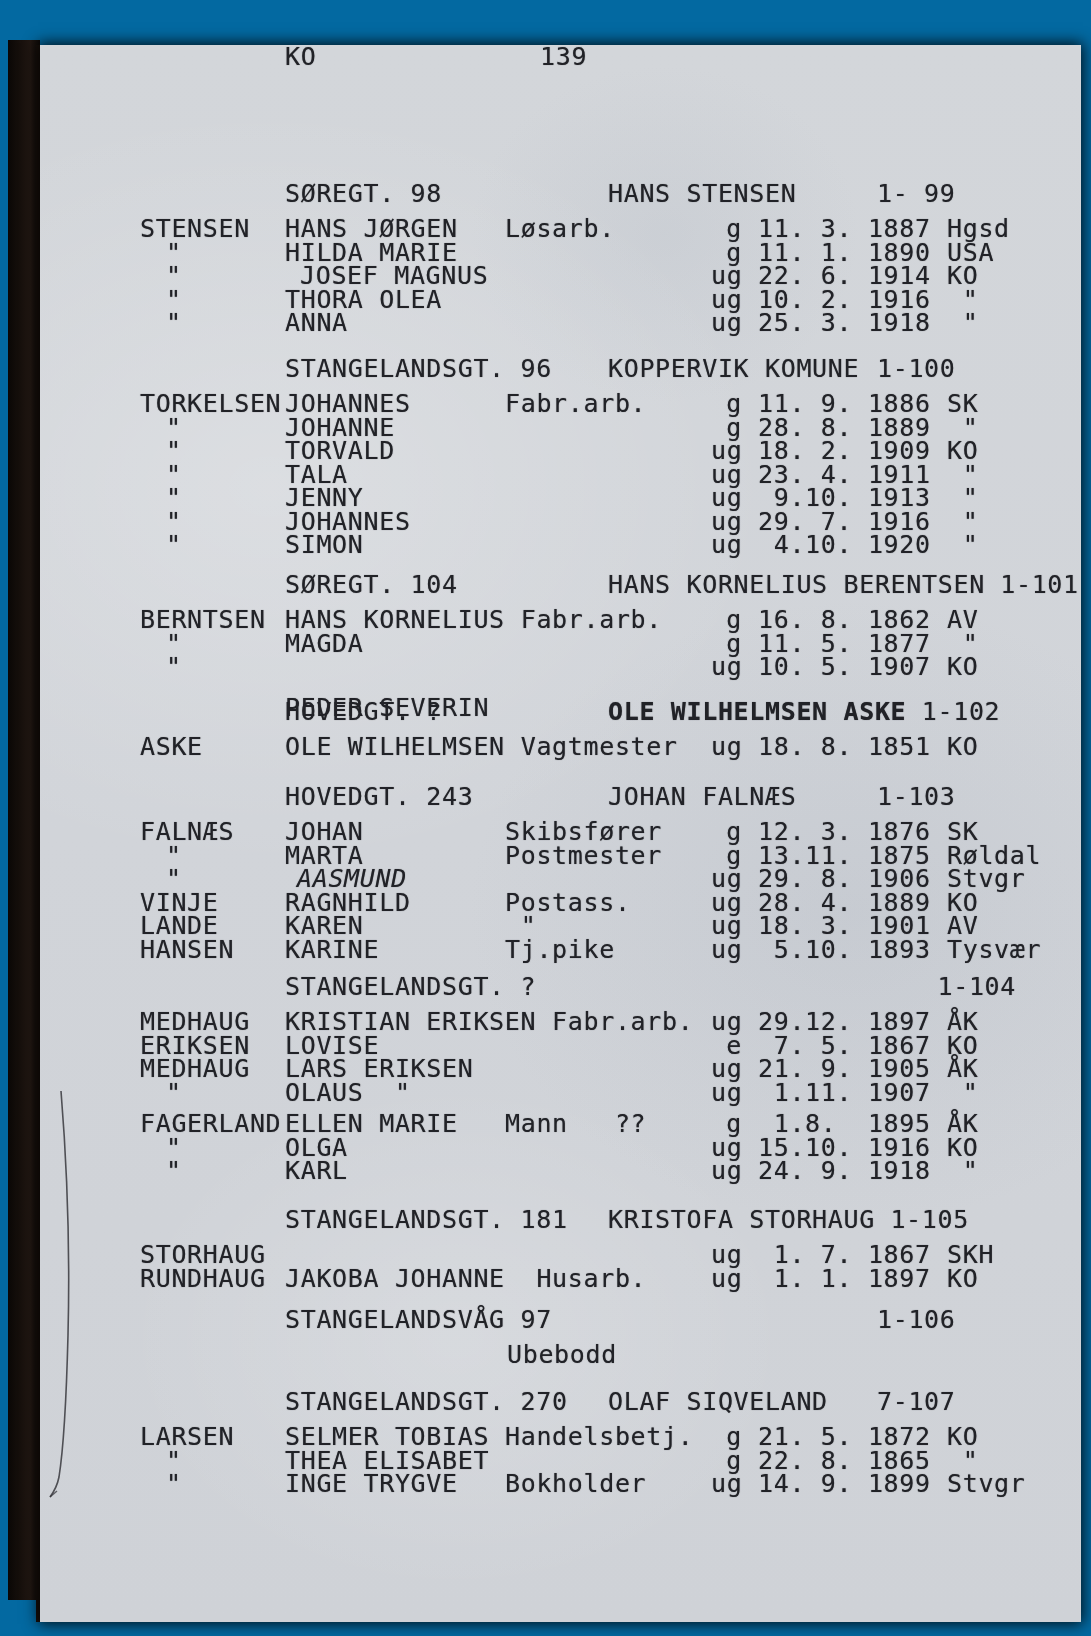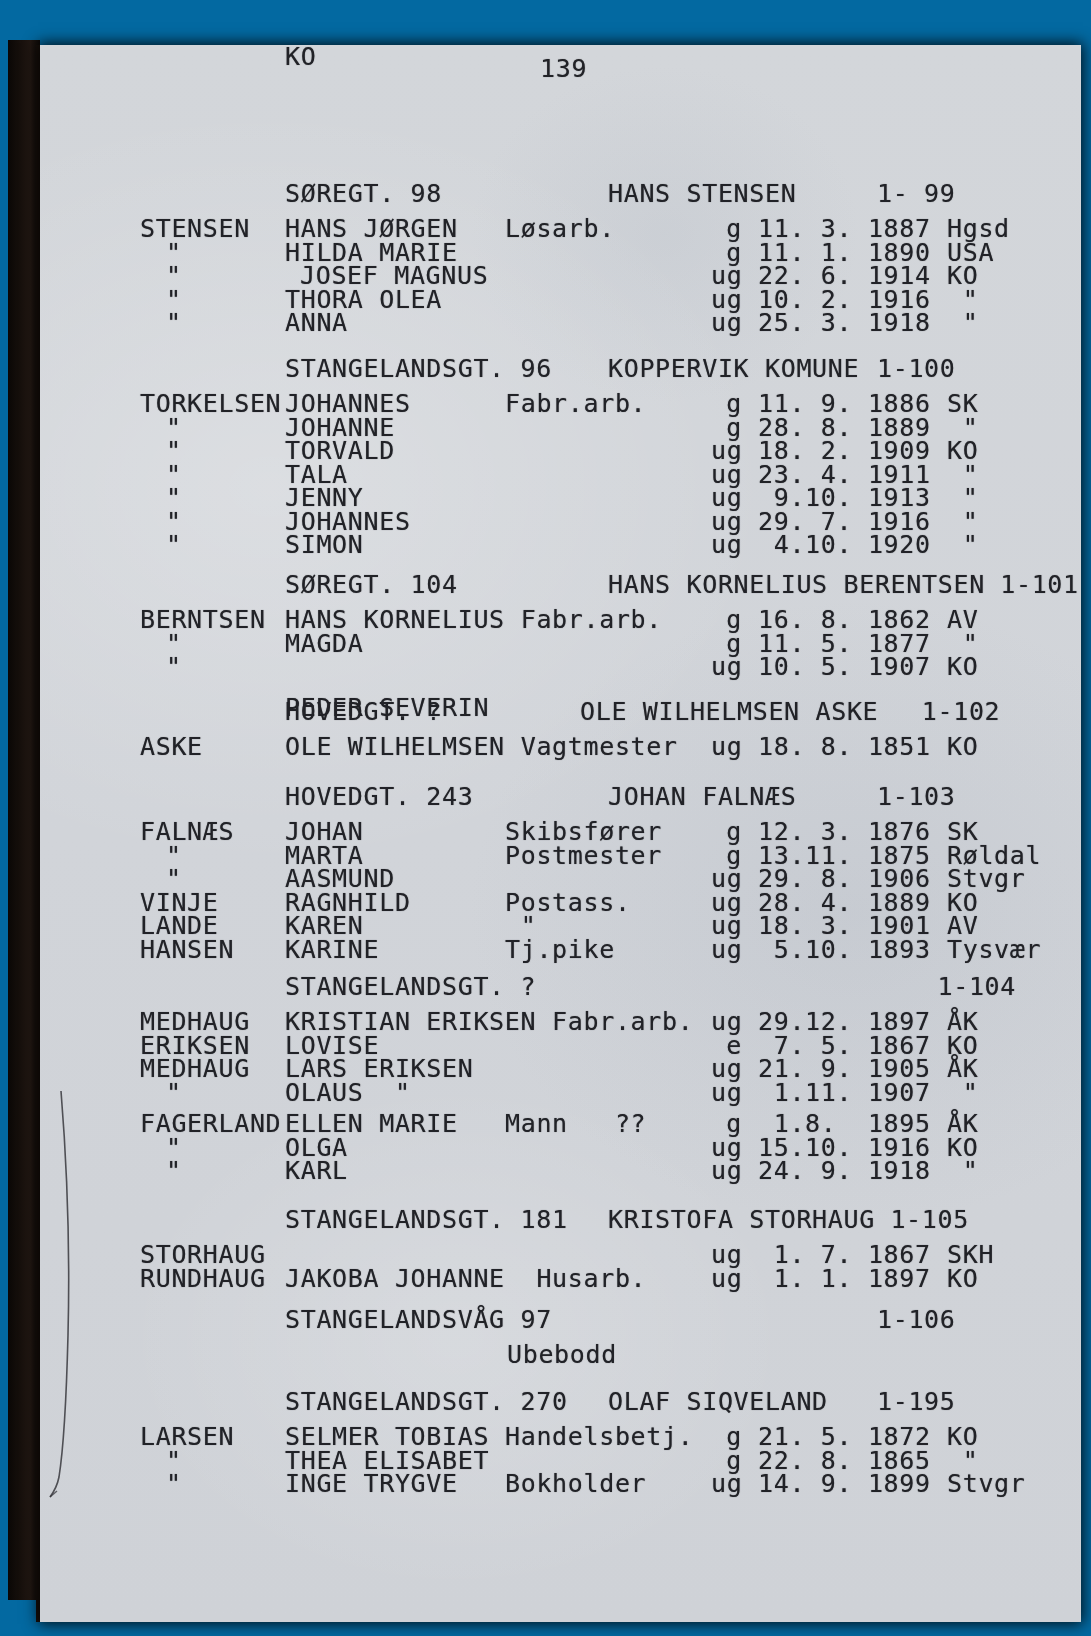--- a/index.html
+++ b/index.html
@@ -37,21 +37,21 @@
   .crease{position:absolute;left:0;top:1040px;pointer-events:none;}
 </style>
 </head>
 <body>
 
 <div class="frame">
   <div class="paper">
 
     <div class="line">
       <span class="cell" style="left:245px;top:0">KO</span>
-      <span class="cell" style="left:500px;top:12px">139</span>
+      <span class="cell" style="left:500px;top:0">139</span>
     </div>
 
     <div id="sections">
         <div>
           <div class="line" style="top: 137px;"><span class="cell" style="left: 245px;">SØREGT. 98</span><span class="cell" style="left: 568px;">HANS STENSEN</span><span class="cell" style="left: 837px;">1- 99</span></div>
           <div class="line" style="top: 172px;"><span class="cell" style="left: 100px;">STENSEN</span><span class="cell" style="left: 245px;">HANS JØRGEN</span><span class="cell" style="left: 465px;">Løsarb.</span><span class="cell status" style="left: 671px; width: 31px; text-align: right;">g</span><span class="cell" style="left: 718px;">11. 3. 1887</span><span class="cell" style="left: 907px;">Hgsd</span></div>
           <div class="line" style="top: 195.5px;"><span class="cell" style="left: 126px;">"</span><span class="cell" style="left: 245px;">HILDA MARIE</span><span class="cell status" style="left: 671px; width: 31px; text-align: right;">g</span><span class="cell" style="left: 718px;">11. 1. 1890</span><span class="cell" style="left: 907px;">USA</span></div>
           <div class="line" style="top: 219px;"><span class="cell" style="left: 126px;">"</span><span class="cell" style="left: 260px;">JOSEF MAGNUS</span><span class="cell status" style="left: 671px; width: 31px; text-align: right;">ug</span><span class="cell" style="left: 718px;">22. 6. 1914</span><span class="cell" style="left: 907px;">KO</span></div>
           <div class="line" style="top: 242.5px;"><span class="cell" style="left: 126px;">"</span><span class="cell" style="left: 245px;">THORA OLEA</span><span class="cell status" style="left: 671px; width: 31px; text-align: right;">ug</span><span class="cell" style="left: 718px;">10. 2. 1916</span><span class="cell" style="left: 907px;"> "</span></div>
           <div class="line" style="top: 266px;"><span class="cell" style="left: 126px;">"</span><span class="cell" style="left: 245px;">ANNA</span><span class="cell status" style="left: 671px; width: 31px; text-align: right;">ug</span><span class="cell" style="left: 718px;">25. 3. 1918</span><span class="cell" style="left: 907px;"> "</span></div>
@@ -66,28 +66,28 @@
           <div class="line" style="top: 464.5px;"><span class="cell" style="left: 126px;">"</span><span class="cell" style="left: 245px;">JOHANNES</span><span class="cell status" style="left: 671px; width: 31px; text-align: right;">ug</span><span class="cell" style="left: 718px;">29. 7. 1916</span><span class="cell" style="left: 907px;"> "</span></div>
           <div class="line" style="top: 488px;"><span class="cell" style="left: 126px;">"</span><span class="cell" style="left: 245px;">SIMON</span><span class="cell status" style="left: 671px; width: 31px; text-align: right;">ug</span><span class="cell" style="left: 718px;"> 4.10. 1920</span><span class="cell" style="left: 907px;"> "</span></div>
         </div>
         <div>
           <div class="line" style="top: 528px;"><span class="cell" style="left: 245px;">SØREGT. 104</span><span class="cell" style="left: 568px;">HANS KORNELIUS BERENTSEN</span><span class="cell" style="left: 960.25px;">1-101</span></div>
           <div class="line" style="top: 563px;"><span class="cell" style="left: 100px;">BERNTSEN</span><span class="cell" style="left: 245px;">HANS KORNELIUS</span><span class="cell" style="left: 465px;"> Fabr.arb.</span><span class="cell status" style="left: 671px; width: 31px; text-align: right;">g</span><span class="cell" style="left: 718px;">16. 8. 1862</span><span class="cell" style="left: 907px;">AV</span></div>
           <div class="line" style="top: 586.5px;"><span class="cell" style="left: 126px;">"</span><span class="cell" style="left: 245px;">MAGDA</span><span class="cell status" style="left: 671px; width: 31px; text-align: right;">g</span><span class="cell" style="left: 718px;">11. 5. 1877</span><span class="cell" style="left: 907px;"> "</span></div>
           <div class="line" style="top: 610px;"><span class="cell" style="left: 126px;">"</span><span class="cell" style="left: 245px; margin-top: 41px;">PEDER SEVERIN</span><span class="cell status" style="left: 671px; width: 31px; text-align: right;">ug</span><span class="cell" style="left: 718px;">10. 5. 1907</span><span class="cell" style="left: 907px;">KO</span></div>
         </div>
         <div>
-          <div class="line" style="top: 655px;"><span class="cell" style="left: 245px;">HOVEDGT. ?</span><span class="cell" style="left: 540px;">OLE WILHELMSEN ASKE</span><span class="cell" style="left: 881.8px;">1-102</span></div>
+          <div class="line" style="top: 655px;"><span class="cell" style="left: 245px;">HOVEDGT. ?</span><span class="cell" style="left: 568px; font-weight: bold;">OLE WILHELMSEN ASKE</span><span class="cell" style="left: 881.8px;">1-102</span></div>
           <div class="line" style="top: 690px;"><span class="cell" style="left: 100px;">ASKE</span><span class="cell" style="left: 245px;">OLE WILHELMSEN</span><span class="cell" style="left: 465px;"> Vagtmester</span><span class="cell status" style="left: 671px; width: 31px; text-align: right;">ug</span><span class="cell" style="left: 718px;">18. 8. 1851</span><span class="cell" style="left: 907px;">KO</span></div>
         </div>
         <div>
           <div class="line" style="top: 740px;"><span class="cell" style="left: 245px;">HOVEDGT. 243</span><span class="cell" style="left: 568px;">JOHAN FALNÆS</span><span class="cell" style="left: 837px;">1-103</span></div>
           <div class="line" style="top: 775px;"><span class="cell" style="left: 100px;">FALNÆS</span><span class="cell" style="left: 245px;">JOHAN</span><span class="cell" style="left: 465px;">Skibsfører</span><span class="cell status" style="left: 671px; width: 31px; text-align: right;">g</span><span class="cell" style="left: 718px;">12. 3. 1876</span><span class="cell" style="left: 907px;">SK</span></div>
           <div class="line" style="top: 798.5px;"><span class="cell" style="left: 126px;">"</span><span class="cell" style="left: 245px;">MARTA</span><span class="cell" style="left: 465px;">Postmester</span><span class="cell status" style="left: 671px; width: 31px; text-align: right;">g</span><span class="cell" style="left: 718px;">13.11. 1875</span><span class="cell" style="left: 907px;">Røldal</span></div>
-          <div class="line" style="top: 822px;"><span class="cell" style="left: 126px;">"</span><span class="cell" style="left: 245px;">AASMUND</span><span class="cell status" style="left: 671px; width: 31px; text-align: right;">ug</span><span class="cell" style="left: 718px;">29. 8. 1906</span><span class="cell" style="left: 907px;">Stvgr</span></div>
+          <div class="line" style="top: 822px;"><span class="cell" style="left: 126px;">"</span><span class="cell" style="left: 257px; font-style: italic;">AASMUND</span><span class="cell status" style="left: 671px; width: 31px; text-align: right;">ug</span><span class="cell" style="left: 718px;">29. 8. 1906</span><span class="cell" style="left: 907px;">Stvgr</span></div>
           <div class="line" style="top: 845.5px;"><span class="cell" style="left: 100px;">VINJE</span><span class="cell" style="left: 245px;">RAGNHILD</span><span class="cell" style="left: 465px;">Postass.</span><span class="cell status" style="left: 671px; width: 31px; text-align: right;">ug</span><span class="cell" style="left: 718px;">28. 4. 1889</span><span class="cell" style="left: 907px;">KO</span></div>
           <div class="line" style="top: 869px;"><span class="cell" style="left: 100px;">LANDE</span><span class="cell" style="left: 245px;">KAREN</span><span class="cell" style="left: 465px;"> "</span><span class="cell status" style="left: 671px; width: 31px; text-align: right;">ug</span><span class="cell" style="left: 718px;">18. 3. 1901</span><span class="cell" style="left: 907px;">AV</span></div>
           <div class="line" style="top: 892.5px;"><span class="cell" style="left: 100px;">HANSEN</span><span class="cell" style="left: 245px;">KARINE</span><span class="cell" style="left: 465px;">Tj.pike</span><span class="cell status" style="left: 671px; width: 31px; text-align: right;">ug</span><span class="cell" style="left: 718px;"> 5.10. 1893</span><span class="cell" style="left: 907px;">Tysvær</span></div>
         </div>
         <div>
           <div class="line" style="top: 930px;"><span class="cell" style="left: 245px;">STANGELANDSGT. ?</span><span class="cell" style="left: 897.49px;">1-104</span></div>
           <div class="line" style="top: 965px;"><span class="cell" style="left: 100px;">MEDHAUG</span><span class="cell" style="left: 245px;">KRISTIAN ERIKSEN</span><span class="cell" style="left: 465px;">   Fabr.arb.</span><span class="cell status" style="left: 671px; width: 31px; text-align: right;">ug</span><span class="cell" style="left: 718px;">29.12. 1897</span><span class="cell" style="left: 907px;">ÅK</span></div>
           <div class="line" style="top: 988.5px;"><span class="cell" style="left: 100px;">ERIKSEN</span><span class="cell" style="left: 245px;">LOVISE</span><span class="cell status" style="left: 671px; width: 31px; text-align: right;">e</span><span class="cell" style="left: 718px;"> 7. 5. 1867</span><span class="cell" style="left: 907px;">KO</span></div>
           <div class="line" style="top: 1012px;"><span class="cell" style="left: 100px;">MEDHAUG</span><span class="cell" style="left: 245px;">LARS ERIKSEN</span><span class="cell status" style="left: 671px; width: 31px; text-align: right;">ug</span><span class="cell" style="left: 718px;">21. 9. 1905</span><span class="cell" style="left: 907px;">ÅK</span></div>
           <div class="line" style="top: 1035.5px;"><span class="cell" style="left: 126px;">"</span><span class="cell" style="left: 245px;">OLAUS  "</span><span class="cell status" style="left: 671px; width: 31px; text-align: right;">ug</span><span class="cell" style="left: 718px;"> 1.11. 1907</span><span class="cell" style="left: 907px;"> "</span></div>
@@ -98,21 +98,21 @@
         <div>
           <div class="line" style="top: 1163px;"><span class="cell" style="left: 245px;">STANGELANDSGT. 181</span><span class="cell" style="left: 568px;">KRISTOFA STORHAUG</span><span class="cell" style="left: 850.42px;">1-105</span></div>
           <div class="line" style="top: 1198px;"><span class="cell" style="left: 100px;">STORHAUG</span><span class="cell status" style="left: 671px; width: 31px; text-align: right;">ug</span><span class="cell" style="left: 718px;"> 1. 7. 1867</span><span class="cell" style="left: 907px;">SKH</span></div>
           <div class="line" style="top: 1221.5px;"><span class="cell" style="left: 100px;">RUNDHAUG</span><span class="cell" style="left: 245px;">JAKOBA JOHANNE</span><span class="cell" style="left: 465px;">  Husarb.</span><span class="cell status" style="left: 671px; width: 31px; text-align: right;">ug</span><span class="cell" style="left: 718px;"> 1. 1. 1897</span><span class="cell" style="left: 907px;">KO</span></div>
         </div>
         <div>
           <div class="line" style="top: 1263px; text-align: right;"><span class="cell" style="left: 245px;">STANGELANDSVÅG 97</span><span class="cell" style="left: 837px;">1-106</span></div>
           <div class="line" style="top: 1298px;"><span class="cell" style="left: 467px;">Ubebodd</span></div>
         </div>
         <div>
-          <div class="line" style="top: 1345px;"><span class="cell" style="left: 245px;">STANGELANDSGT. 270</span><span class="cell" style="left: 568px;">OLAF SIQVELAND</span><span class="cell" style="left: 837px;">1-195</span></div>
+          <div class="line" style="top: 1345px;"><span class="cell" style="left: 245px;">STANGELANDSGT. 270</span><span class="cell" style="left: 568px;">OLAF SIQVELAND</span><span class="cell" style="left: 837px;">7-107</span></div>
           <div class="line" style="top: 1380px;"><span class="cell" style="left: 100px;">LARSEN</span><span class="cell" style="left: 245px;">SELMER TOBIAS</span><span class="cell" style="left: 465px;">Handelsbetj.</span><span class="cell status" style="left: 671px; width: 31px; text-align: right;">g</span><span class="cell" style="left: 718px;">21. 5. 1872</span><span class="cell" style="left: 907px;">KO</span></div>
           <div class="line" style="top: 1403.5px;"><span class="cell" style="left: 126px;">"</span><span class="cell" style="left: 245px;">THEA ELISABET</span><span class="cell status" style="left: 671px; width: 31px; text-align: right;">g</span><span class="cell" style="left: 718px;">22. 8. 1865</span><span class="cell" style="left: 907px;"> "</span></div>
           <div class="line" style="top: 1427px;"><span class="cell" style="left: 126px;">"</span><span class="cell" style="left: 245px;">INGE TRYGVE</span><span class="cell" style="left: 465px;">Bokholder</span><span class="cell status" style="left: 671px; width: 31px; text-align: right;">ug</span><span class="cell" style="left: 718px;">14. 9. 1899</span><span class="cell" style="left: 907px;">Stvgr</span></div>
         </div>
       </div>
 
     <svg class="crease" width="60" height="420" viewBox="0 0 60 420">
       <path d="M21,6 C27,80 30,170 28,250 C26.5,310 24,360 19,392 C17,402 13,408 10,412" fill="none" stroke="#2e2e33" stroke-width="1.6" opacity="0.8"></path>
       <path d="M10,412 l7,-6" fill="none" stroke="#2e2e33" stroke-width="1.4" opacity="0.7"></path>
     </svg>

